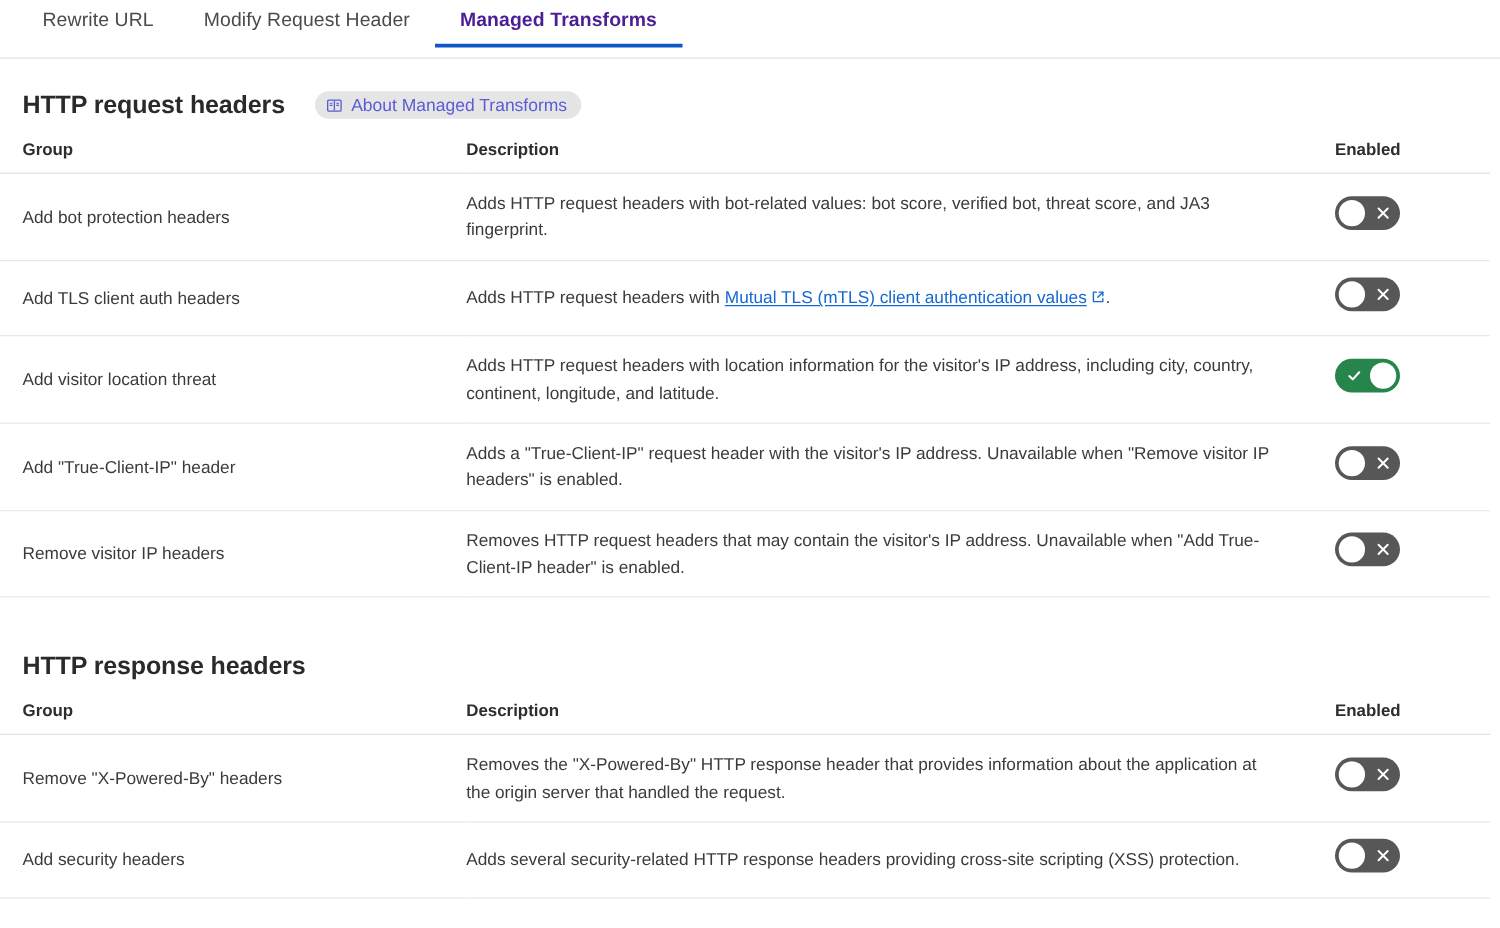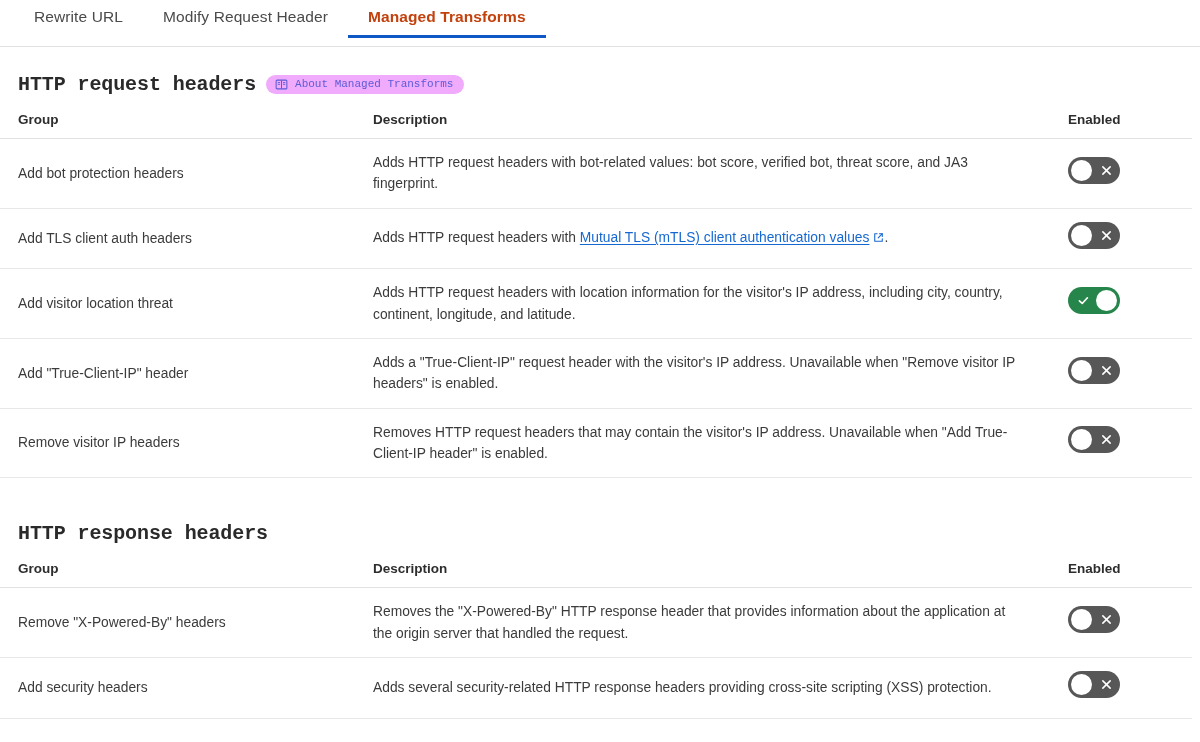--- a/index.html
+++ b/index.html
@@ -25,54 +25,53 @@
   .tab {
     position: relative;
     font-size: 15.5px;
     color: #4a4a4a;
     padding: 0 20px 13px 20px;
     line-height: 1;
     cursor: pointer;
     white-space: nowrap;
     letter-spacing: 0.1px;
   }
-  .tab.active { color: #c2410c; font-weight: 600; }
+  .tab.active { color: #4c1d95; font-weight: 600; }
   .tab.active::after {
     content: "";
     position: absolute;
     left: 0; right: 0; bottom: -1px;
     height: 3px;
     background: var(--accent, #0f57c4);
   }
 
   
   .section { padding: 0 0 0 0; }
   .section-head {
     display: flex;
     align-items: center;
-    gap: 10px;
+    gap: 24px;
     padding: 0 18px;
     height: 30px;
-    font-family: Liberation Mono, monospace;
   }
   .section-title {
     font-size: 20px;
     font-weight: 700;
     color: #2a2a2a;
     letter-spacing: -0.1px;
   }
   .badge {
     display: inline-flex;
     align-items: center;
     gap: 7px;
-    background: #f0abfc;
+    background: #e5e5e5;
     color: #5b5bd6;
     border-radius: 11px;
     padding: 3px 11px 3px 9px;
-    font-size: 11px;
+    font-size: 14px;
     cursor: pointer;
     white-space: nowrap;
   }
   .badge svg { display: block; }
 
   
   table.mt {
     width: 1192px;
     margin-left: 0;
     border-collapse: collapse;

